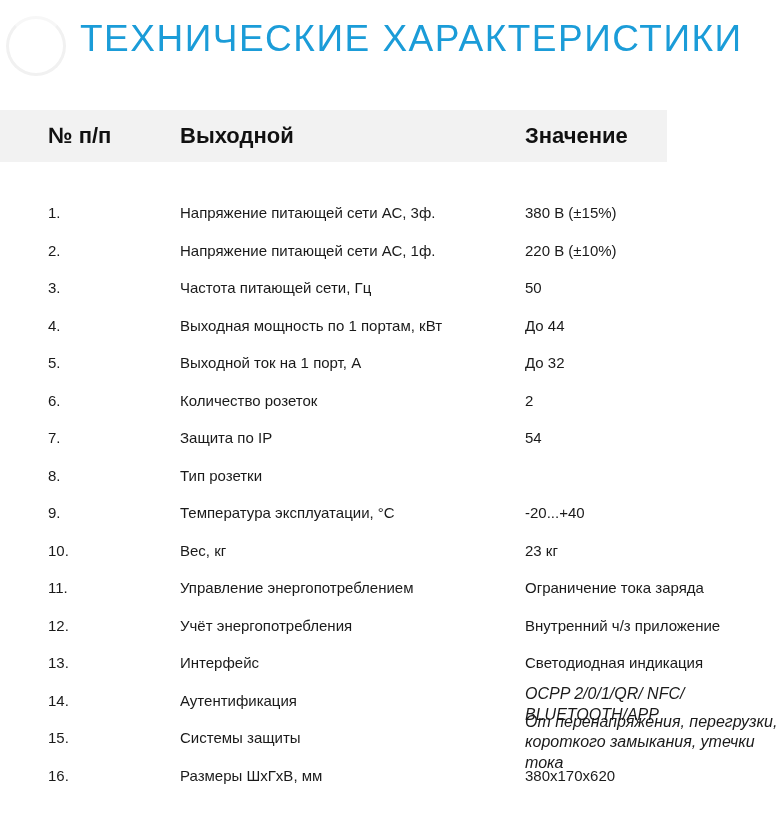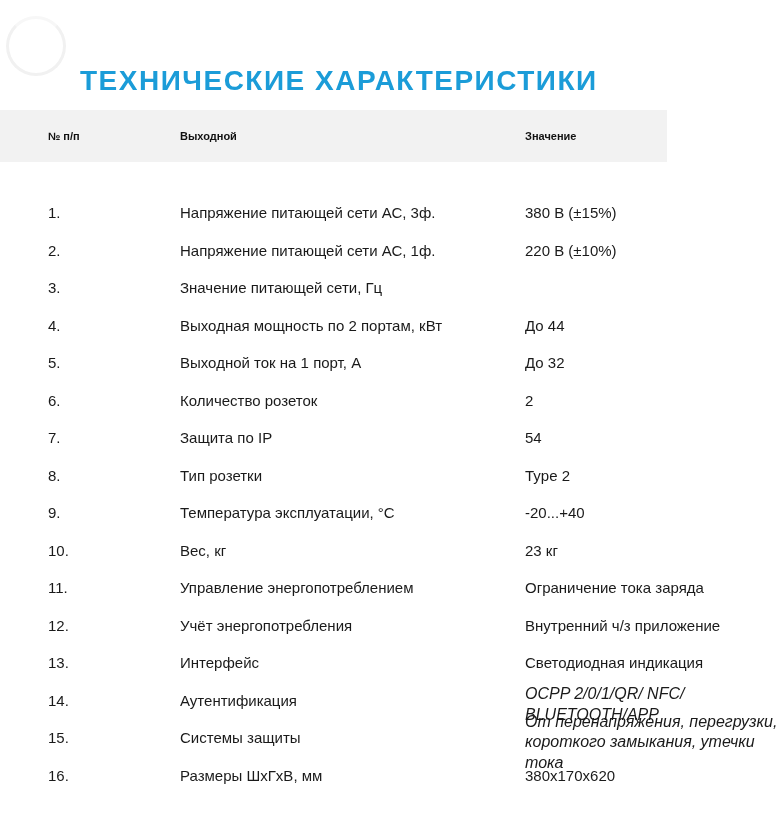--- a/index.html
+++ b/index.html
@@ -15,37 +15,36 @@
     position: absolute;
     left: 6px; top: 16px;
     width: 60px; height: 60px;
     border-radius: 50%;
     border: 3px solid #f1f1f1;
     border-top-color: #f7f7f7;
   }
   .page-title {
     position: absolute;
     left: 80px; top: 18px;
-    font-size: 28px;
+    font-size: 37px;
     line-height: 1.15;
-    font-weight: bold;
+    font-weight: normal;
     letter-spacing: 1.5px;
     color: #1b9cd8;
-    margin-top: 47px;
   }
   .thead {
     position: absolute;
     top: 110px; left: 0;
     width: 667px; height: 52px;
     background: #f2f2f2;
     display: flex;
     align-items: center;
     padding-left: 48px;
     font-weight: bold;
-    font-size: 11px;
+    font-size: 22px;
     color: #111111;
   }
   .tbody {
     position: absolute;
     top: 194px; left: 0;
     width: 781px;
   }
   .row {
     display: flex;
     align-items: center;
@@ -84,46 +83,46 @@
     <div class="cell-param">Напряжение питающей сети АС, 3ф.</div>
     <div class="cell-val">380 В (±15%)</div>
   </div>
   <div class="row">
     <div class="cell-num">2.</div>
     <div class="cell-param">Напряжение питающей сети АС, 1ф.</div>
     <div class="cell-val">220 В (±10%)</div>
   </div>
   <div class="row">
     <div class="cell-num">3.</div>
-    <div class="cell-param">Значение питающей сети, Гц</div>
+    <div class="cell-param">Частота питающей сети, Гц</div>
+    <div class="cell-val">50</div>
   </div>
   <div class="row">
     <div class="cell-num">4.</div>
-    <div class="cell-param">Выходная мощность по 2 портам, кВт</div>
+    <div class="cell-param">Выходная мощность по 1 портам, кВт</div>
     <div class="cell-val">До 44</div>
   </div>
   <div class="row">
     <div class="cell-num">5.</div>
     <div class="cell-param">Выходной ток на 1 порт, А</div>
     <div class="cell-val">До 32</div>
   </div>
   <div class="row">
     <div class="cell-num">6.</div>
     <div class="cell-param">Количество розеток</div>
     <div class="cell-val">2</div>
   </div>
   <div class="row">
     <div class="cell-num">7.</div>
     <div class="cell-param">Защита по IP</div>
     <div class="cell-val">54</div>
   </div>
   <div class="row">
     <div class="cell-num">8.</div>
     <div class="cell-param">Тип розетки</div>
-    <div class="cell-val">Type 2</div>
   </div>
   <div class="row">
     <div class="cell-num">9.</div>
     <div class="cell-param">Температура эксплуатации, °С</div>
     <div class="cell-val">-20...+40</div>
   </div>
   <div class="row">
     <div class="cell-num">10.</div>
     <div class="cell-param">Вес, кг</div>
     <div class="cell-val">23 кг</div>

